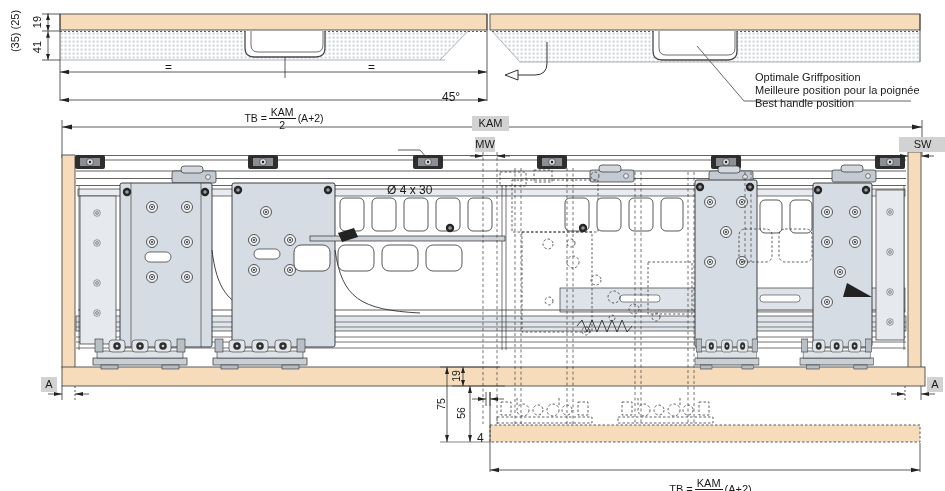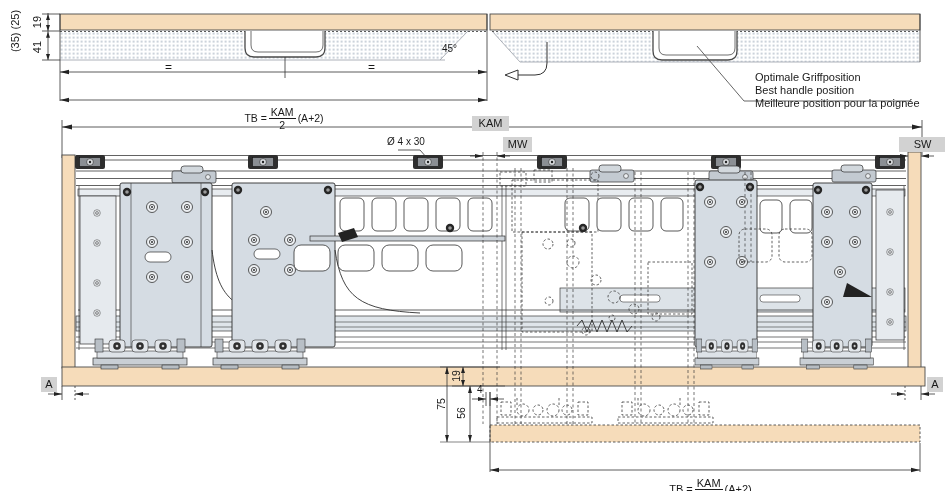--- a/index.html
+++ b/index.html
@@ -1,19 +1,19 @@
 <!DOCTYPE html>
 <html><head>
 <meta charset="utf-8">
 <style>
   html,body{margin:0;padding:0;background:#fff;}
   .stage{position:relative;width:945px;height:491px;background:#fff;overflow:hidden;
          font-family:"Liberation Sans",sans-serif;color:#1a1a1a;}
   .stage svg{position:absolute;left:0;top:0;}
-  .lab{position:absolute;font-size:10px;line-height:12px;white-space:nowrap;}
+  .lab{position:absolute;font-size:12px;line-height:12px;white-space:nowrap;margin-top:48px;}
   .tag{position:absolute;background:#d2d2d2;text-align:center;font-size:11px;
        line-height:15px;height:15px;white-space:nowrap;}
   .vlab{position:absolute;width:80px;text-align:center;transform:rotate(-90deg);
         font-size:11px;line-height:12px;white-space:nowrap;}
   .vlab-sm{font-size:10.5px;}
   .eq{position:absolute;font-size:12px;line-height:12px;}
   .formula{position:absolute;display:flex;align-items:center;justify-content:center;
            gap:2px;font-size:10.5px;line-height:11px;white-space:nowrap;margin-top:32px;}
   .frac{display:inline-flex;flex-direction:column;align-items:center;line-height:10px;}
   .frac .num{border-bottom:1px solid #1a1a1a;padding:0 2px 1px 2px;}
@@ -396,26 +396,26 @@
   <span>TB =</span>
   <span class="frac">
     <span class="num">KAM</span>
     <span class="den">2</span>
   </span>
   <span>(A+2)</span>
 </div>
 
 <div class="note" style="left:755px;top:71px;">
   <div>Optimale Griffposition</div>
+  <div>Meilleure position pour la poignée</div>
   <div>Best handle position</div>
-  <div>Meilleure position pour la poignée</div>
 </div>
 
 <div class="tag" style="left:472px;top:116px;width:37px;">KAM</div>
-<div class="tag" style="left:475px;top:137px;width:29px;margin-left:28px;">MW</div>
+<div class="tag" style="left:475px;top:137px;width:20px;">MW</div>
 <div class="tag" style="left:899px;top:137px;width:47px;">SW</div>
 <span class="lab" style="left:387px;top:136px;">Ø 4 x 30</span>
 
 <div class="tag" style="left:41px;top:377px;width:16px;">A</div>
 <div class="tag" style="left:927px;top:377px;width:16px;">A</div>
 
 <div class="vlab vlab-sm" style="left:401px;top:398px;">75</div>
 <div class="vlab vlab-sm" style="left:421px;top:407px;">56</div>
 <div class="vlab vlab-sm" style="left:416px;top:370px;">19</div>
 <span class="lab" style="left:477px;top:384px;">4</span>

